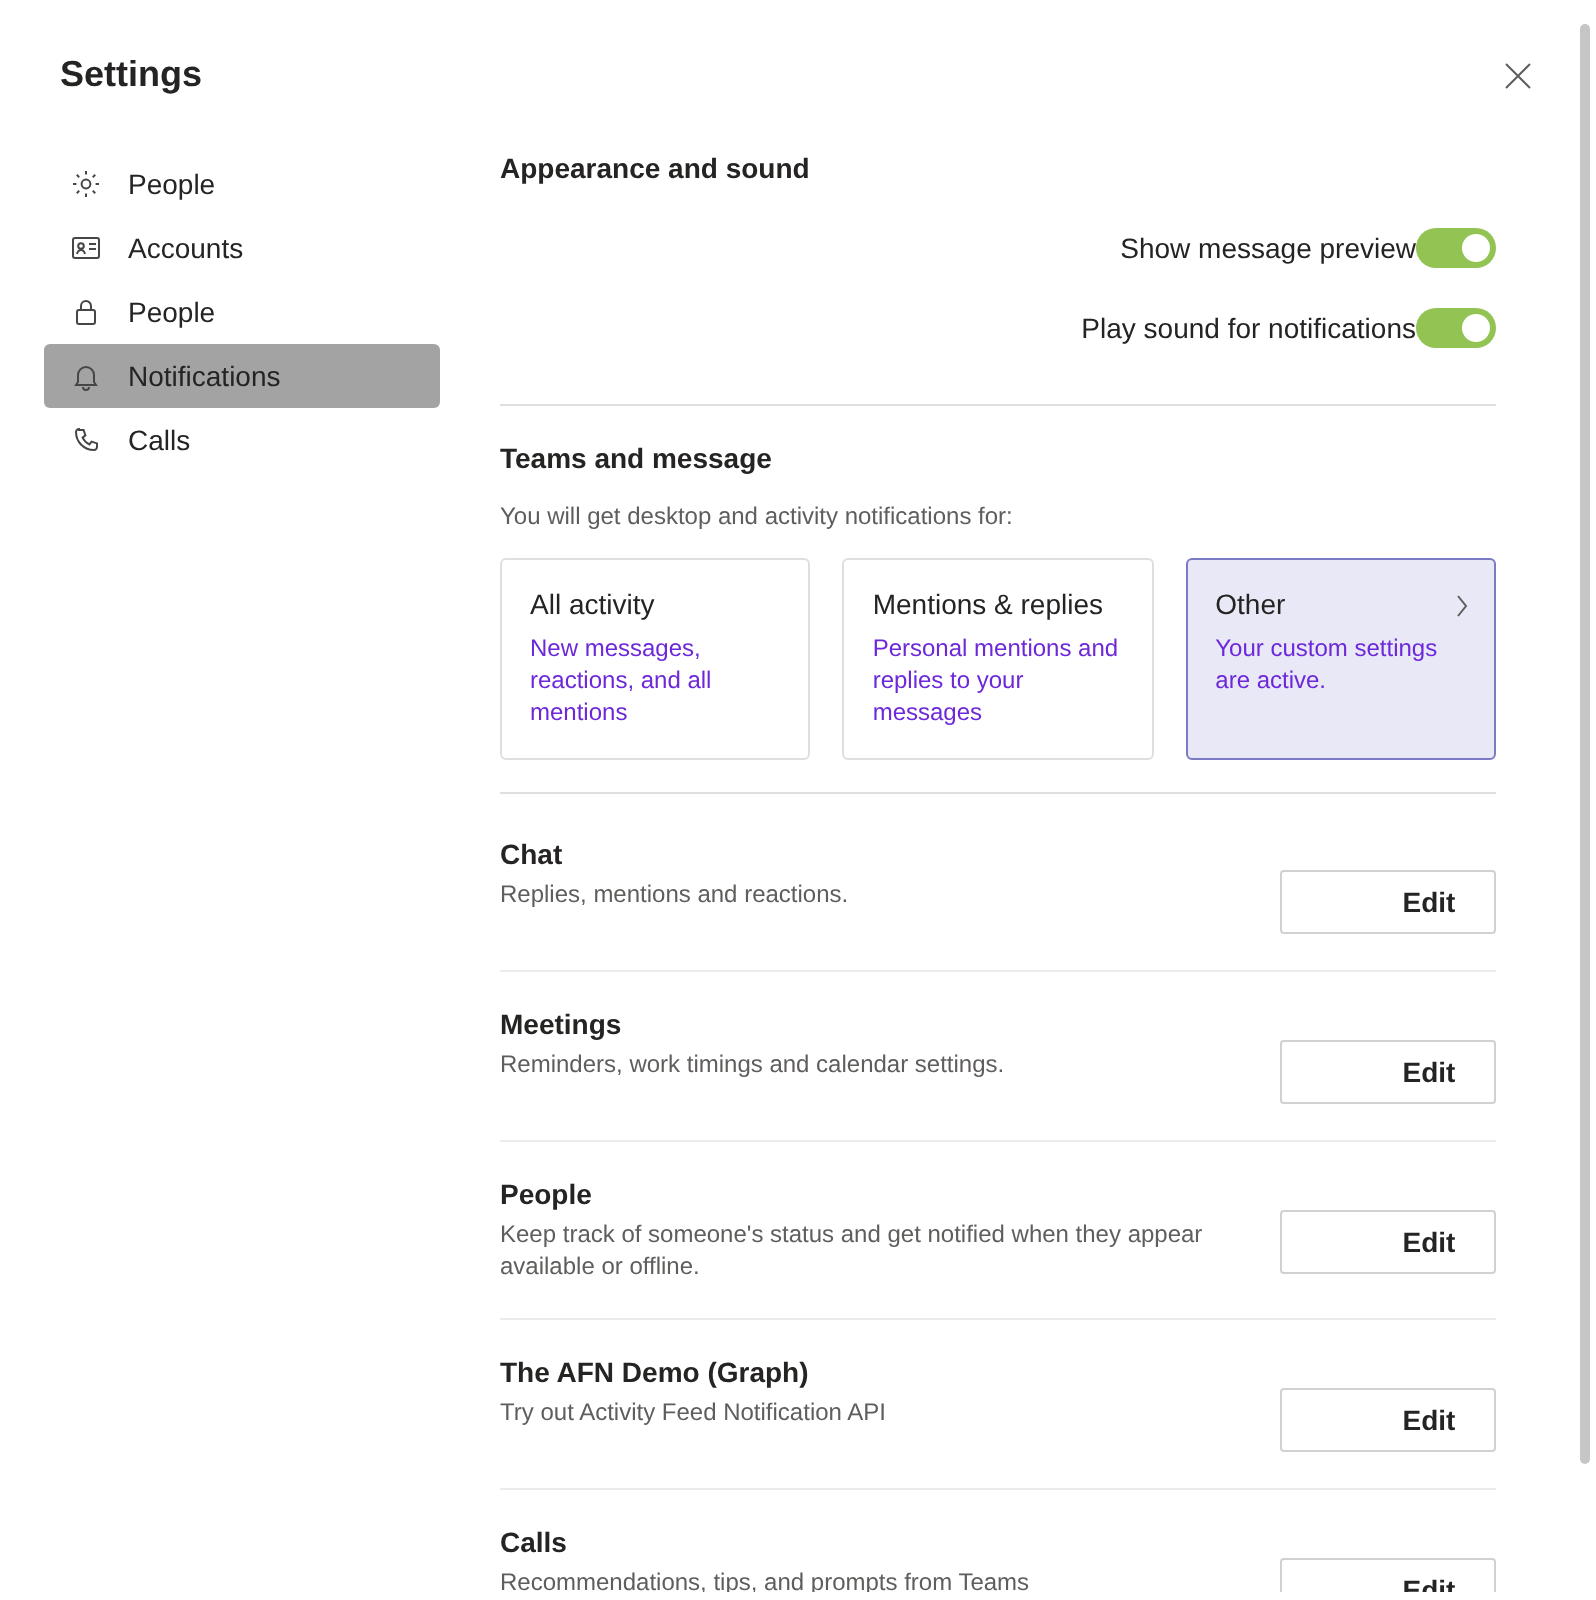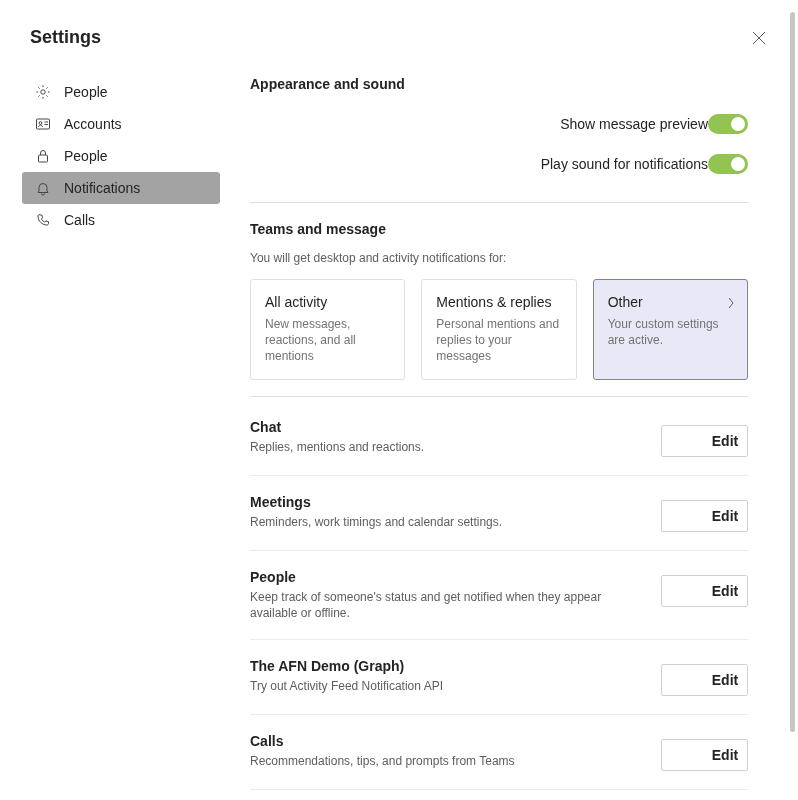--- a/index.html
+++ b/index.html
@@ -132,21 +132,21 @@
     border: 1px solid #7a7bc4;
     background: #e8e8f6;
   }
   .card-title {
     font-size: 14px;
     color: #252423;
     margin-bottom: 6px;
   }
   .card-desc {
     font-size: 12px;
-    color: #737373;
+    color: #6d28d9;
     line-height: 1.35;
   }
   .card .chev {
     position: absolute;
     right: 12px;
     top: 16px;
     color: #605e5c;
   }
   .setting-row {
     display: flex;
@@ -162,32 +162,32 @@
     font-weight: 700;
     font-size: 14px;
     margin-bottom: 4px;
   }
   .setting-desc {
     font-size: 12px;
     color: #605e5c;
     line-height: 1.35;
   }
   .edit-btn {
-    width: 87px;
+    width: 108px;
     height: 32px;
     border: 1px solid #d1d1d1;
     background: #fff;
     font-weight: 600;
     font-size: 14px;
     border-radius: 2px;
     cursor: pointer;
     display: flex;
     align-items: center;
     justify-content: center;
-    margin-top: 6px;
+    margin-top: 16px;
     flex-shrink: 0;
     padding-left: 41px;
   }
   hr.thin {
     border: none;
     border-top: 1px solid #edebe9;
     margin: 14px 0 14px 0;
   }
   .scrollbar {
     position: absolute;

